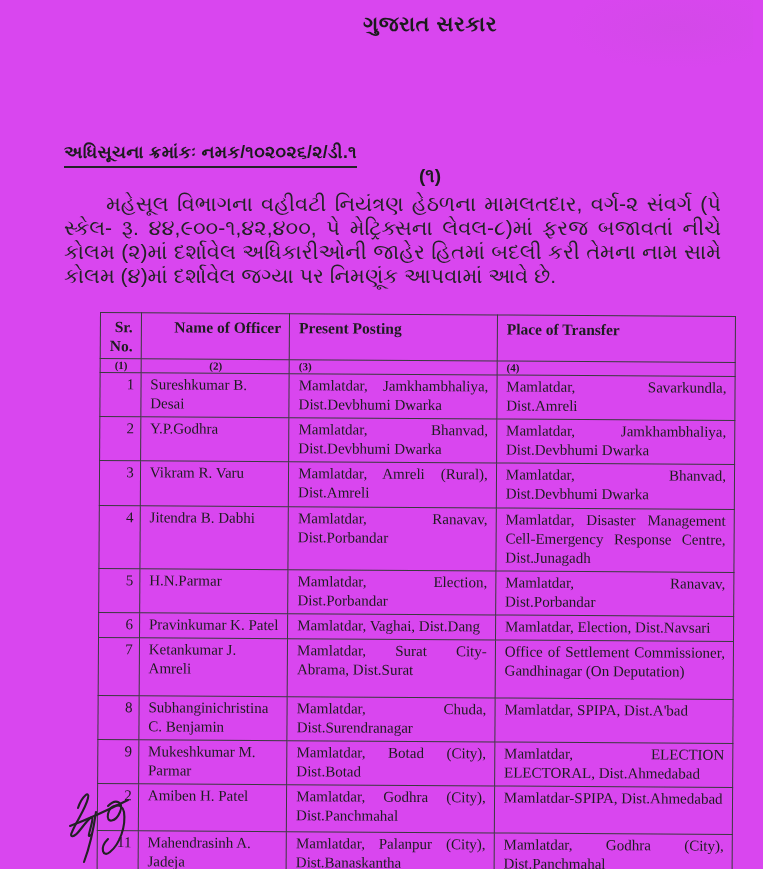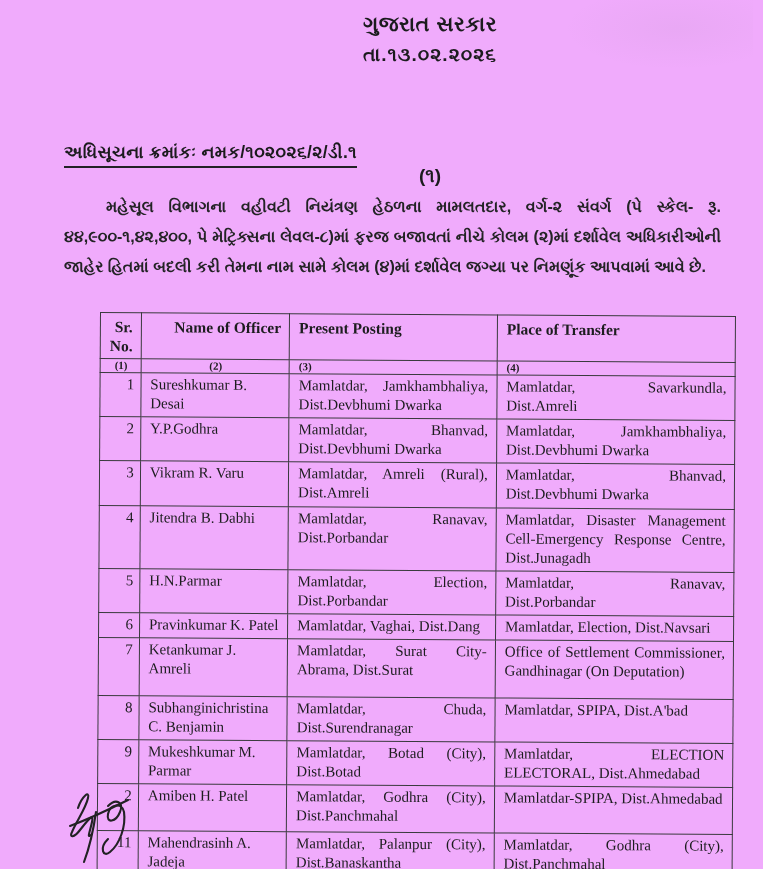--- a/index.html
+++ b/index.html
@@ -3,21 +3,21 @@
 <meta charset="utf-8">
 <style>
   * { margin: 0; padding: 0; box-sizing: border-box; }
   html, body { width: 763px; background: #ffffff; }
   body { font-family: "Liberation Serif", serif; color: #1c1c1e; }
 
   .doc {
     position: relative;
     width: 763px;
     height: 869px;
-    background: #f0abfc;
+    background: #d946ef;
     overflow: hidden;
   }
 
   
   .smudge {
     position: absolute; top: 0; right: 10px; width: 190px; height: 70px;
     background: radial-gradient(ellipse at 60% 40%, rgba(120,120,125,0.06), rgba(0,0,0,0) 70%);
     pointer-events: none;
   }
 
@@ -45,24 +45,23 @@
   .sec-marker {
     position: absolute; top: 165px; left: 100px; width: 660px;
     text-align: center;
     font-family: "Liberation Sans", sans-serif;
     font-weight: 700; font-size: 19px; color: #1b1b1d;
   }
 
   .order-para {
     position: absolute; top: 192px; left: 64px; width: 657px;
     font-family: "Liberation Sans", sans-serif;
-    font-size: 16px; line-height: 30px;
+    font-size: 21px; line-height: 24px;
     text-align: justify; text-indent: 42px;
     color: #232325;
-    font-weight: bold;
   }
 
   
   .tbl-wrap {
     position: absolute; top: 312px; left: 100px; width: 638px;
     transform: rotate(0.35deg); transform-origin: 0 0;
   }
   table {
     width: 636px;
     border-collapse: collapse;
@@ -103,21 +102,20 @@
 </style>
 </head>
 <body>
 
 <div class="doc">
 
   <div class="smudge"></div>
 
   <div class="head">
     <div class="h-line">ગુજરાત સરકાર</div>
-    <div class="h-date">તા.૧૩.૦૨.૨૦૨૬</div>
   </div>
 
   <div class="notif">
     <span>અધિસૂચના ક્રમાંકઃ નમક/૧૦૨૦૨૬/૨/ડી.૧</span>
   </div>
 
   <div class="sec-marker">(૧)</div>
 
   <p class="order-para">મહેસૂલ વિભાગના વહીવટી નિયંત્રણ હેઠળના મામલતદાર, વર્ગ-૨ સંવર્ગ (પે સ્કેલ- રૂ. ૪૪,૯૦૦-૧,૪૨,૪૦૦, પે મેટ્રિક્સના લેવલ-૮)માં ફરજ બજાવતાં નીચે કોલમ (૨)માં દર્શાવેલ અધિકારીઓની જાહેર હિતમાં બદલી કરી તેમના નામ સામે કોલમ (૪)માં દર્શાવેલ જગ્યા પર નિમણૂંક આપવામાં આવે છે.</p>
 

